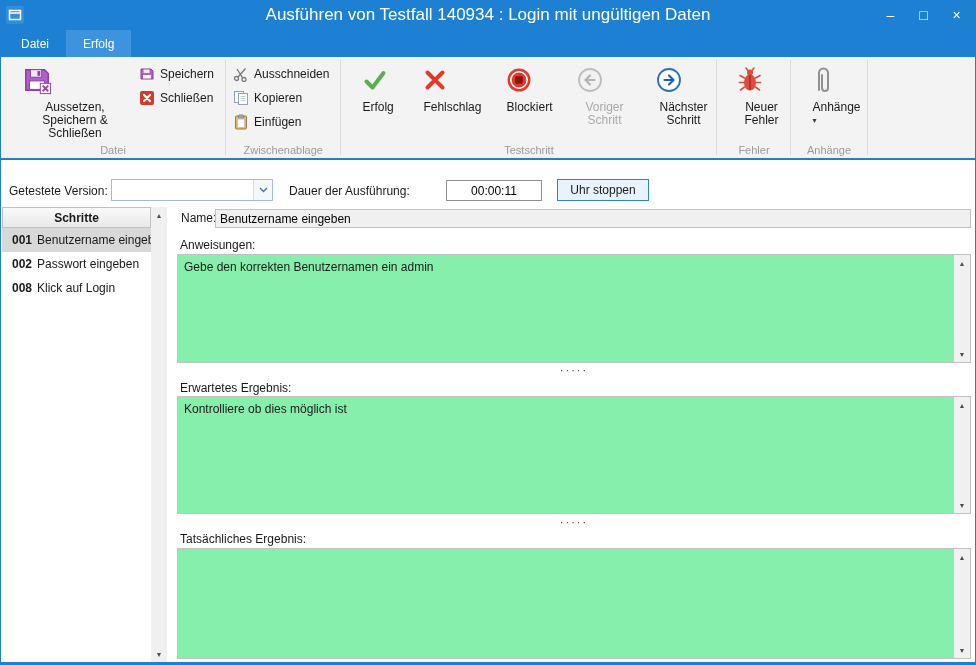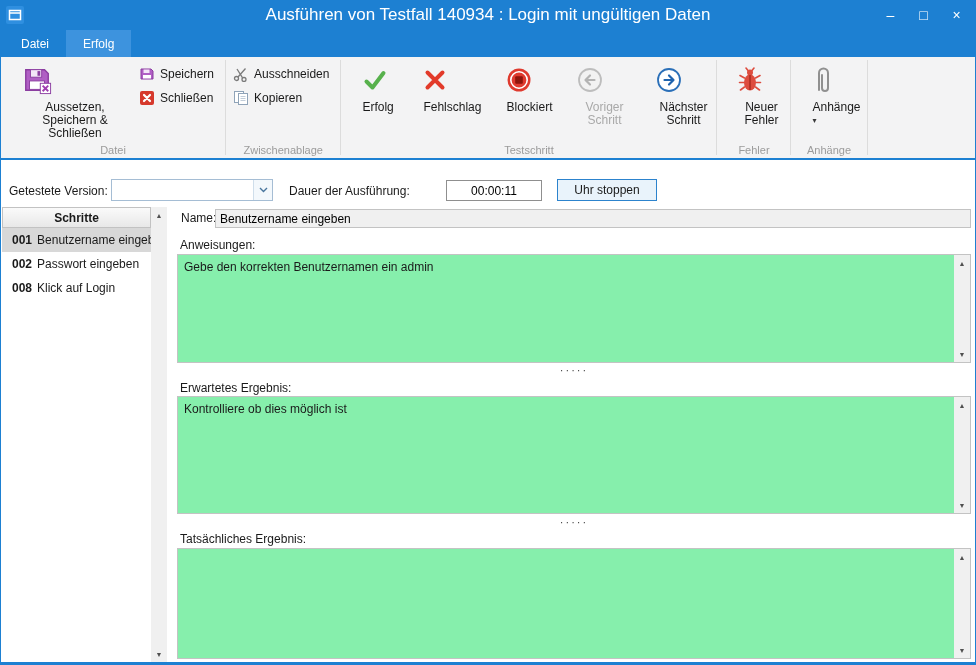--- a/index.html
+++ b/index.html
@@ -39,21 +39,21 @@
   .icon16 { width:17px; height:17px; margin-right:5px; display:flex; align-items:center; justify-content:center; }
   .rlabel-s { font-size:12px; white-space:nowrap; }
   .dd-arrow { font-size:8px; color:#3a3a3a; line-height:8px; margin-top:3px; }
 
   
   .frm-label { position:absolute; font-size:12px; }
   .combo { position:absolute; top:179px; left:110px; width:162px; height:22px; background:#fff; border:1px solid #a5bdd4; }
   .combo-value { position:absolute; left:4px; top:3px; }
   .combo-btn { position:absolute; right:0; top:0; bottom:0; width:19px; background:#f3f8fc; border-left:1px solid #cfdeeb; display:flex; align-items:center; justify-content:center; }
   .duration-input { position:absolute; top:180px; left:445px; width:96px; height:21px; border:1px solid #8f8f8f; font-family:"Liberation Sans",sans-serif; font-size:12px; text-align:center; background:#fff; }
-  .stop-btn { position:absolute; top:179px; left:556px; width:100px; height:22px; border:1px solid #2c83cd; background:#e9f3fb; font-family:"Liberation Sans",sans-serif; font-size:12px; color:#1a1a1a; }
+  .stop-btn { position:absolute; top:179px; left:556px; width:92px; height:22px; border:1px solid #2c83cd; background:#e9f3fb; font-family:"Liberation Sans",sans-serif; font-size:12px; color:#1a1a1a; }
 
   
   .steps-panel { position:absolute; top:207px; left:1px; width:165px; bottom:3px; background:#fff; }
   .steps-header { position:absolute; top:0; left:0; width:149px; height:21px; background:linear-gradient(#fafafa,#e8e8e8); border:1px solid #c2c2c2; font-weight:bold; display:flex; align-items:center; justify-content:center; }
   .steps-rows { position:absolute; top:21px; left:0; width:149px; bottom:0; overflow:hidden; }
   .step-row { height:24px; display:flex; align-items:center; padding-left:10px; white-space:nowrap; overflow:hidden; }
   .step-row.selected { background:#d8d8d8; }
   .step-num { font-weight:bold; margin-right:5px; flex:0 0 auto; }
   .step-label { overflow:hidden; }
 
@@ -155,20 +155,30 @@
           <div class="rbtn-small">
             <span class="icon16">
               <svg width="16" height="16" viewBox="0 0 16 16">
                   <rect x="1.5" y="1.5" width="9" height="11" fill="#fff" stroke="#8fa3b8"></rect>
                   <rect x="5.5" y="3.5" width="9" height="11" fill="#fff" stroke="#8fa3b8"></rect>
                   <path d="M7.5 6.5 h5 M7.5 8.5 h5 M7.5 10.5 h5" stroke="#c2cdd9"></path>
                 </svg>
             </span>
             <span class="rlabel-s">Kopieren</span>
           </div>
+          <div class="rbtn-small">
+            <span class="icon16">
+              <svg width="16" height="16" viewBox="0 0 16 16">
+                  <rect x="2.5" y="2" width="11" height="13" rx="1" fill="#d9b96c" stroke="#9c7f3f"></rect>
+                  <rect x="5.5" y="1" width="5" height="3" rx="1" fill="#a7adb5" stroke="#7e858d"></rect>
+                  <rect x="4.5" y="5" width="7" height="8.5" fill="#fff" stroke="#c2c2c2"></rect>
+                </svg>
+            </span>
+            <span class="rlabel-s">Einfügen</span>
+          </div>
         </div>
       </div>
       <div class="rg-label">Zwischenablage</div>
     </div>
 
     <div class="rsep"></div>
 
     <div class="rgroup">
       <div class="rg-content">
         <div class="rbtn-large">

